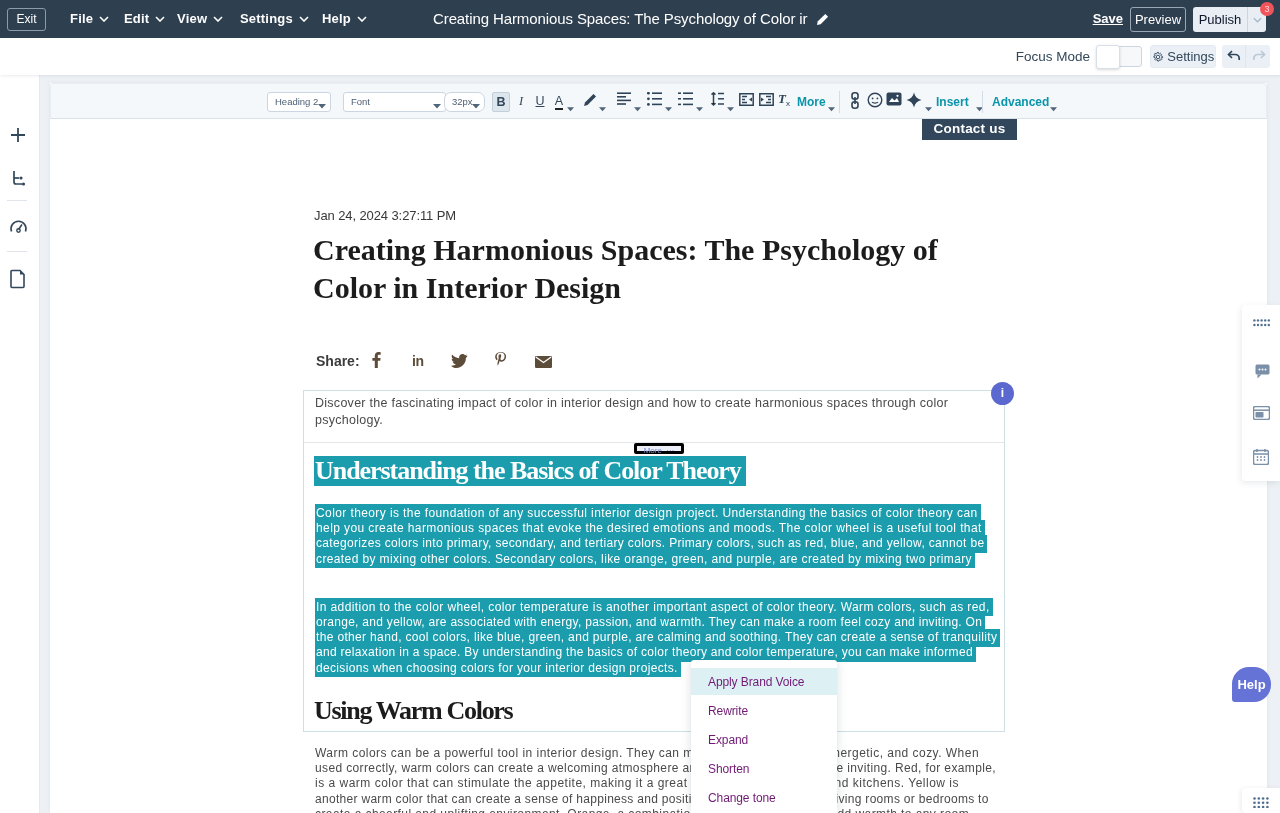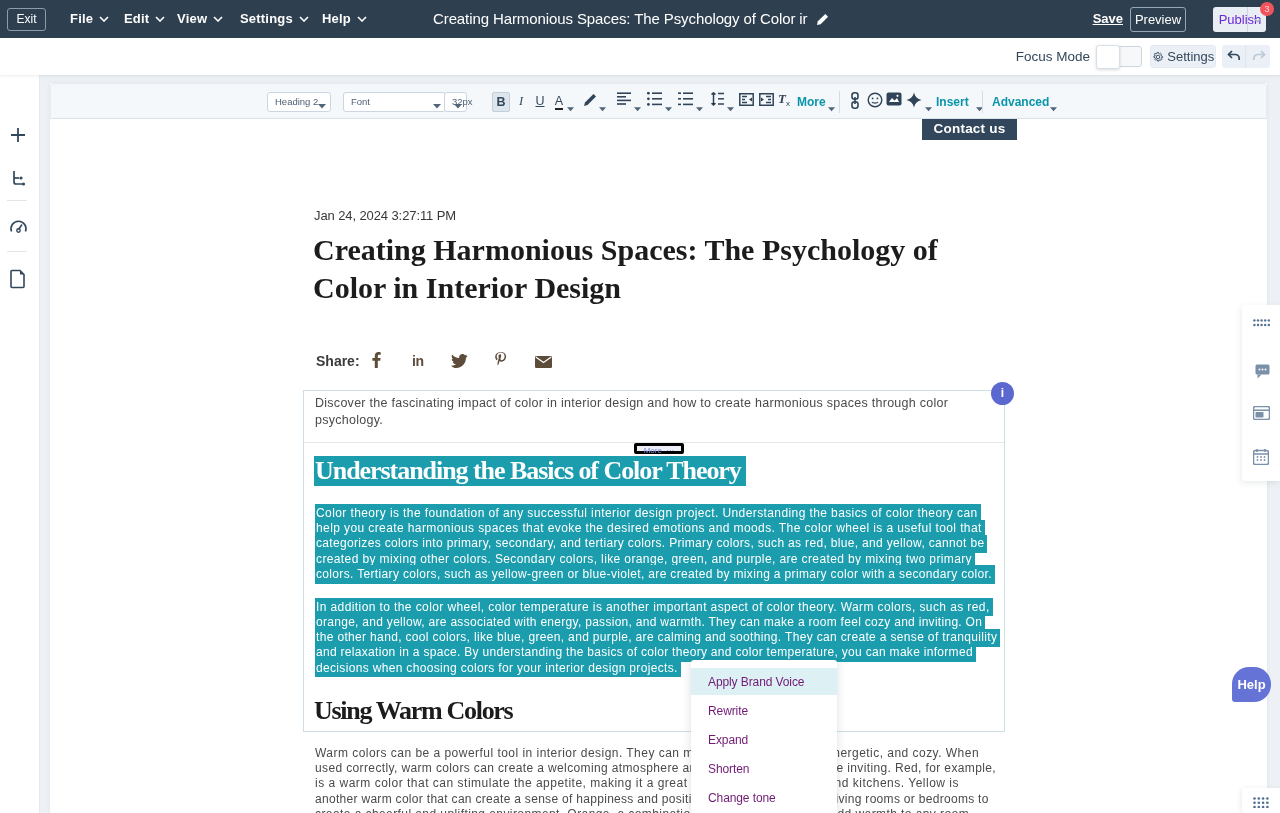--- a/index.html
+++ b/index.html
@@ -7,21 +7,21 @@
 body { font-family:"Liberation Sans", sans-serif; background:#edf1f5; position:relative; }
 
 
 #topbar { position:absolute; left:0; top:0; width:1280px; height:38px; background:#2e3f50; color:#fff; z-index:10; }
 #exitbtn { position:absolute; left:7px; top:8px; width:39px; height:23px; border:1px solid #8c9cab; border-radius:3px; font-size:12px; color:#fff; text-align:center; line-height:21px; }
 .menu { position:absolute; top:0; height:38px; line-height:38px; font-size:13px; font-weight:bold; color:#fdfdfd; letter-spacing:.2px; }
 .menu svg { margin-left:6px; vertical-align:1px; }
 #doctitle { position:absolute; left:433px; top:0; width:440px; height:38px; line-height:38px; font-size:15px; color:#fff; white-space:nowrap; letter-spacing:-0.1px; }
 #savelink { position:absolute; right:157px; top:0; height:38px; line-height:38px; font-size:13px; font-weight:bold; text-decoration:underline; color:#fff; }
 #previewbtn { position:absolute; right:94px; top:7px; width:56px; height:25px; border:1px solid #99a7b5; border-radius:3px; font-size:13px; color:#fff; text-align:center; line-height:23px; }
-#publishbtn { position:absolute; right:14px; top:7px; width:53px; height:25px; background:#e8eef4; border-radius:3px; font-size:13px; color:#6d28d9; }
+#publishbtn { position:absolute; right:14px; top:7px; width:73px; height:25px; background:#e8eef4; border-radius:3px; font-size:13px; color:#0f172a; }
 #publishbtn .lbl { position:absolute; left:0; top:0; width:54px; text-align:center; line-height:25px; }
 #publishbtn .dd { position:absolute; right:0; top:0; width:19px; height:25px; border-left:1px solid #ccd6e0; }
 #publishbtn .dd svg { margin:10px 0 0 5px; }
 #badge3 { position:absolute; right:6px; top:2px; width:14px; height:14px; border-radius:50%; background:#f2545b; color:#ffd9db; font-size:9px; text-align:center; line-height:14px; z-index:11; }
 
 
 #bar2 { position:absolute; left:0; top:38px; width:1280px; height:37px; background:#fff; box-shadow:0 1px 3px rgba(45,62,80,.10); z-index:5; }
 #focuslbl { position:absolute; right:190px; top:0; height:37px; line-height:37px; font-size:13.5px; color:#33475b; }
 #toggle { position:absolute; right:138px; top:8px; width:46px; height:21px; background:#f6f8fa; border:1px solid #cbd6e2; border-radius:3px; }
 #toggle .knob { position:absolute; left:-1px; top:-2px; width:24px; height:24px; background:#fff; border:1px solid #d7dfe8; border-radius:3px; box-shadow:0 1px 3px rgba(0,0,0,.15); }
@@ -164,21 +164,21 @@
         <span class="ar"><svg width="8" height="5" viewBox="0 0 8 5">
             <path d="M0 0l4 4.5L8 0z" fill="#50647a"></path>
           </svg></span>
       </div>
     <div class="tbtn" style="left:292px; width:103px;">
         <span class="tx">Font</span>
         <span class="ar"><svg width="8" height="5" viewBox="0 0 8 5">
             <path d="M0 0l4 4.5L8 0z" fill="#50647a"></path>
           </svg></span>
       </div>
-    <div class="tbtn" style="left:393px; width:23px;">
+    <div class="tbtn" style="left:393px; width:41px;border-radius:7px;">
         <span class="tx">32px</span>
         <span class="ar" style="right:4px;"><svg width="8" height="5" viewBox="0 0 8 5">
             <path d="M0 0l4 4.5L8 0z" fill="#50647a"></path>
           </svg></span>
       </div>
     <div class="bold-b" style="left:441px;">B</div>
     <div class="fmt" style="left:461px; font-style:italic; font-family:'Liberation Serif',serif;">I</div>
     <div class="fmt" style="left:480px; text-decoration:underline;">U</div>
     <div class="fmt" style="left:499px;"><span style="border-bottom:2px solid #222;">A</span></div>
     <div class="tchev" style="left:516px;"><svg width="7" height="5" viewBox="0 0 8 5">
@@ -326,23 +326,20 @@
           <span class="hl">Color theory is the foundation of any successful interior design project. Understanding the basics of color theory can</span>
         </div>
       <div class="bodyline" style="top:130.1px;">
           <span class="hl">help you create harmonious spaces that evoke the desired emotions and moods. The color wheel is a useful tool that</span>
         </div>
       <div class="bodyline" style="top:145.3px; letter-spacing:0.33px;">
           <span class="hl">categorizes colors into primary, secondary, and tertiary colors. Primary colors, such as red, blue, and yellow, cannot be</span>
         </div>
       <div class="bodyline" style="top:160.6px; letter-spacing:0.38px;">
           <span class="hl">created by mixing other colors. Secondary colors, like orange, green, and purple, are created by mixing two primary</span>
-        </div>
-      <div class="bodyline" style="top:175.8px; letter-spacing:0.34px;">
-          <span class="hl">colors. Tertiary colors, such as yellow-green or blue-violet, are created by mixing a primary color with a secondary color.</span>
         </div>
       <div class="bodyline" style="top:208.5px;">
           <span class="hl">In addition to the color wheel, color temperature is another important aspect of color theory. Warm colors, such as red,</span>
         </div>
       <div class="bodyline" style="top:223.75px; letter-spacing:0.29px;">
           <span class="hl">orange, and yellow, are associated with energy, passion, and warmth. They can make a room feel cozy and inviting. On</span>
         </div>
       <div class="bodyline" style="top:239px; letter-spacing:0.34px;">
           <span class="hl">the other hand, cool colors, like blue, green, and purple, are calming and soothing. They can create a sense of tranquility</span>
         </div>

